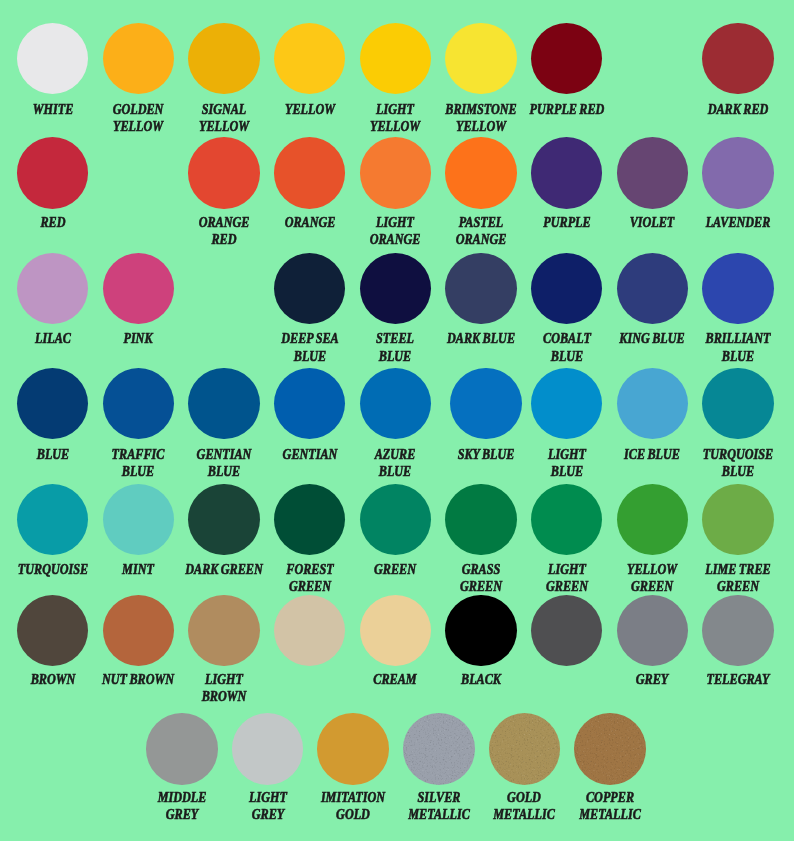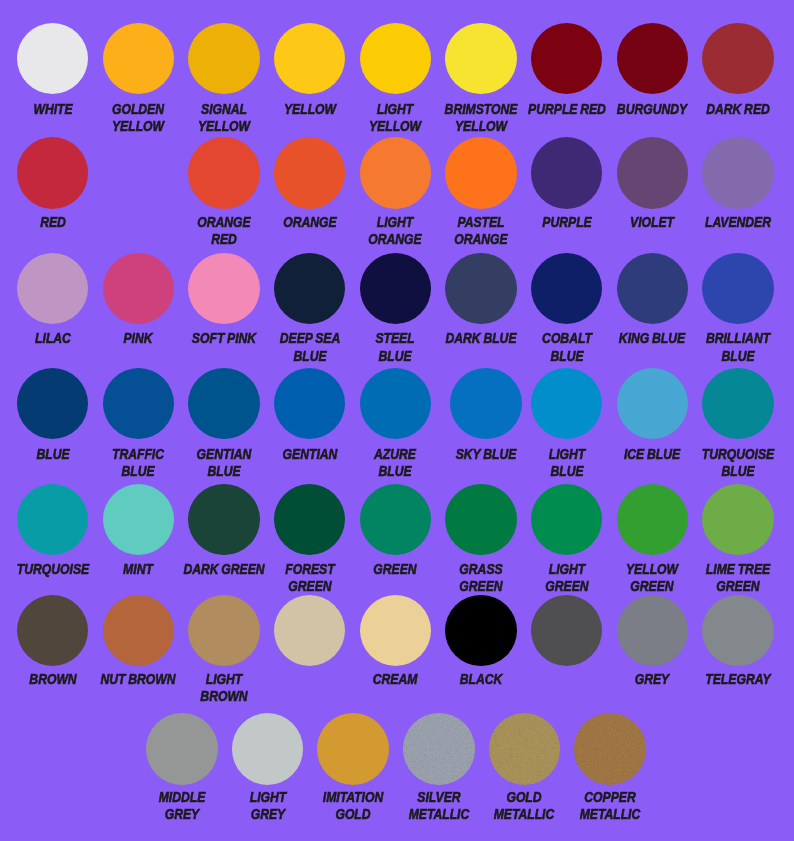--- a/index.html
+++ b/index.html
@@ -1,19 +1,19 @@
 <!DOCTYPE html>
 <html><head>
 <meta charset="utf-8">
 <title>Colour Swatch Chart</title>
 <style>
   html,body{margin:0;padding:0;background:#ffffff;}
   body{width:794px;height:841px;overflow:hidden;
        font-family:"Liberation Sans","DejaVu Sans",sans-serif;}
-  #sheet{position:relative;width:794px;height:841px;background:#8b5cf6;overflow:hidden;}
+  #sheet{position:relative;width:794px;height:841px;background:#86efac;overflow:hidden;font-family:Liberation Serif, serif;}
   .cell{position:absolute;top:0;width:92px;height:841px;}
   .dot{position:absolute;left:50%;margin-left:-35.70px;overflow:hidden;
        width:71.4px;height:71.4px;border-radius:50%;}
   #grain-defs{position:absolute;width:0;height:0;overflow:hidden;}
   .dot .grain{position:absolute;inset:0;border-radius:50%;opacity:.85;
       pointer-events:none;}
   .lbl{position:absolute;left:-64px;width:220px;text-align:center;color:#1b1b1b;}
   .ln{display:block;font-weight:700;font-style:italic;font-size:15.5px;
       line-height:17.3px;white-space:nowrap;transform:scaleX(0.785);word-spacing:-0.8px;
       -webkit-font-smoothing:antialiased;
@@ -72,26 +72,20 @@
         <span class="ln">BRIMSTONE</span>
         <span class="ln">YELLOW</span>
       </div>
     </div>
 <div class="cell" style="left:520.6px">
       <div class="dot" style="top: 23px; background-color: rgb(124, 2, 18);"></div>
       <div class="lbl" style="top:100.1px">
         <span class="ln">PURPLE RED</span>
       </div>
     </div>
-<div class="cell" style="left:606.3px">
-      <div class="dot" style="top: 23px; background-color: rgb(118, 3, 19);"></div>
-      <div class="lbl" style="top:100.1px">
-        <span class="ln">BURGUNDY</span>
-      </div>
-    </div>
 <div class="cell" style="left:691.9px">
       <div class="dot" style="top: 23px; background-color: rgb(156, 44, 51);"></div>
       <div class="lbl" style="top:100.1px">
         <span class="ln">DARK RED</span>
       </div>
     </div>
 <div class="cell" style="left:6.7px">
       <div class="dot" style="top: 137.4px; background-color: rgb(196, 40, 60);"></div>
       <div class="lbl" style="top:213.0px">
         <span class="ln">RED</span>
@@ -145,26 +139,20 @@
 <div class="cell" style="left:691.9px">
       <div class="dot" style="top: 137.4px; background-color: rgb(130, 106, 172);"></div>
       <div class="lbl" style="top:213.0px">
         <span class="ln">LAVENDER</span>
       </div>
     </div>
 <div class="cell" style="left:92.4px">
       <div class="dot" style="top: 253.1px; background-color: rgb(206, 65, 124);"></div>
       <div class="lbl" style="top:329.4px">
         <span class="ln">PINK</span>
-      </div>
-    </div>
-<div class="cell" style="left:178.0px">
-      <div class="dot" style="top: 253.1px; background-color: rgb(243, 137, 182);"></div>
-      <div class="lbl" style="top:329.4px">
-        <span class="ln">SOFT PINK</span>
       </div>
     </div>
 <div class="cell" style="left:263.7px">
       <div class="dot" style="top: 253.1px; background-color: rgb(15, 32, 56);"></div>
       <div class="lbl" style="top:329.4px">
         <span class="ln">DEEP SEA</span>
         <span class="ln">BLUE</span>
       </div>
     </div>
 <div class="cell" style="left:349.3px">

